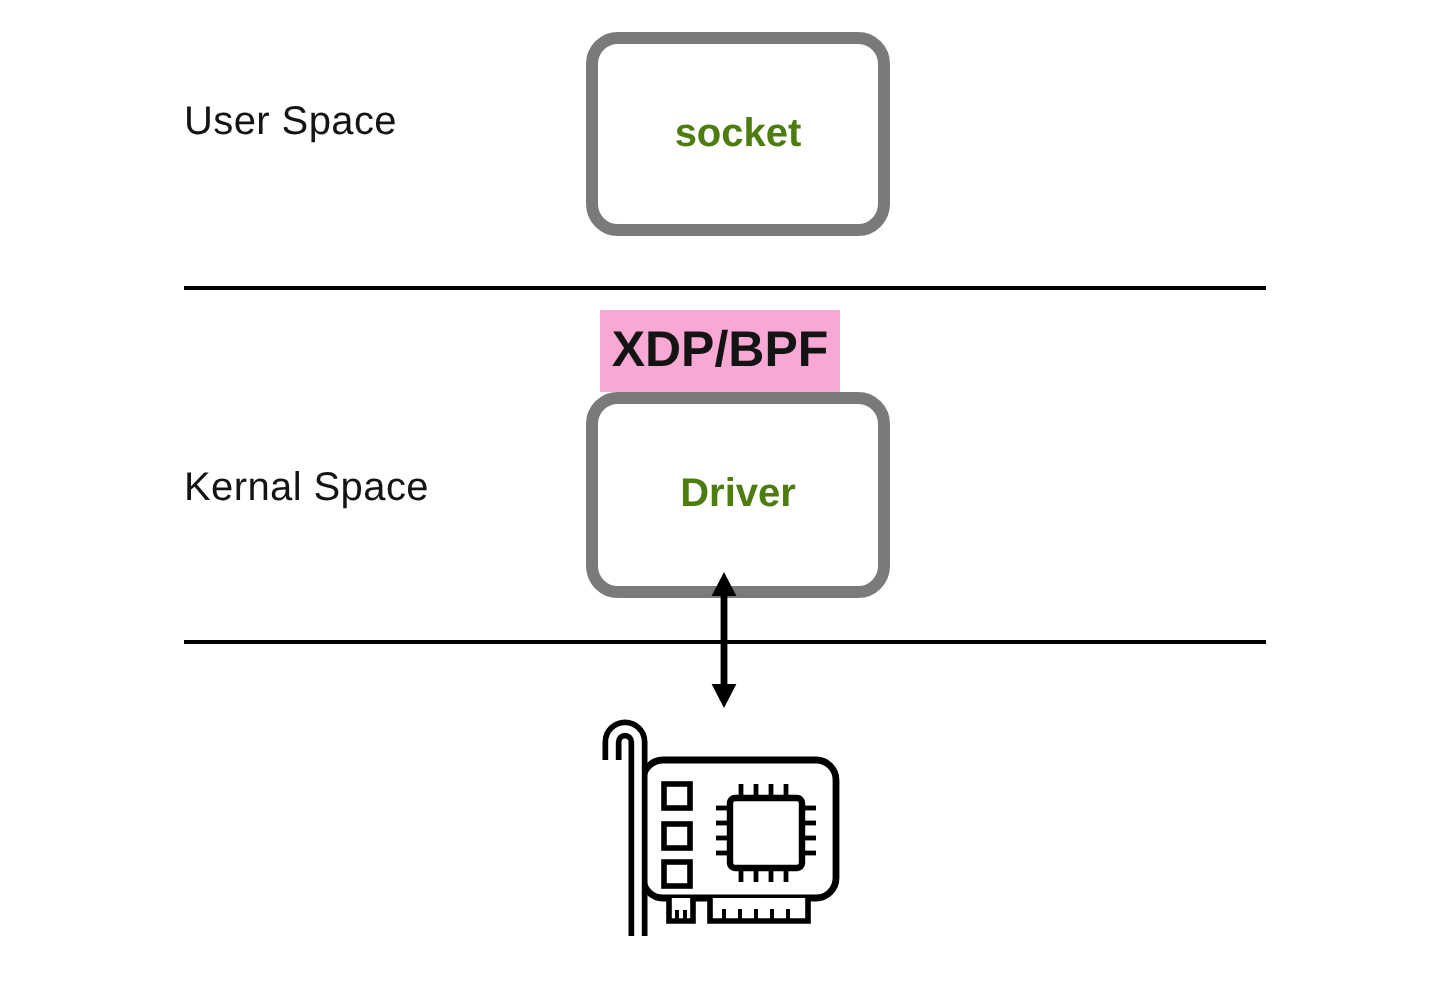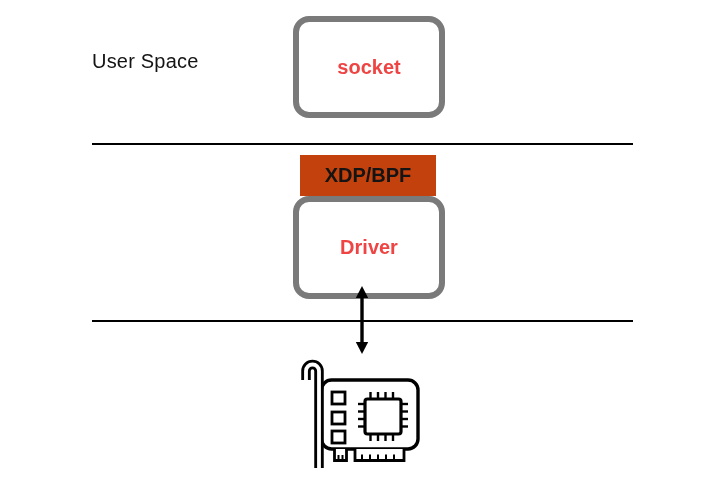--- a/index.html
+++ b/index.html
@@ -25,32 +25,32 @@
   .node {
     position: absolute;
     border: 6px solid #7a7a7a;
     border-radius: 16px;
     background: #ffffff;
     display: flex;
     align-items: center;
     justify-content: center;
     font-size: 20px;
     font-weight: bold;
-    color: #ef4444;
+    color: #4d7c0f;
   }
   #socket-node { left: 293px; top: 16px;  width: 140px; height: 90px; }
   #driver-node { left: 293px; top: 196px; width: 140px; height: 91px; }
   .xdp-badge {
     position: absolute;
-    left: 300px; top: 155px; width: 136px; height: 41px;
-    background: #c2410c;
+    left: 300px; top: 155px; width: 120px; height: 41px;
+    background: #f9a8d4;
     display: flex;
     align-items: center;
     justify-content: center;
-    font-size: 20px;
+    font-size: 25px;
     font-weight: bold;
     color: #141414;
   }
   .hline {
     position: absolute;
     left: 92px;
     width: 541px;
     height: 2px;
     background: #000000;
   }
@@ -73,20 +73,21 @@
   <div class="hline" id="divider-user-kernel"></div>
 
   <div class="xdp-badge">
     <span>XDP/BPF</span>
   </div>
 
   <div class="node" id="driver-node">
     <span>Driver</span>
   </div>
 
+  <div class="space-label" id="kernel-space-label">Kernal Space</div>
 
   <div class="hline" id="divider-kernel-hw"></div>
 
   <div class="arrow-wrap">
     <svg viewBox="0 0 22 68" width="22" height="68" aria-hidden="true">
       <line x1="11" y1="9" x2="11" y2="59" stroke="#000" stroke-width="3.4"></line>
       <polygon points="11,0 4.8,12 17.2,12" fill="#000"></polygon>
       <polygon points="11,68 4.8,56 17.2,56" fill="#000"></polygon>
     </svg>
   </div>

